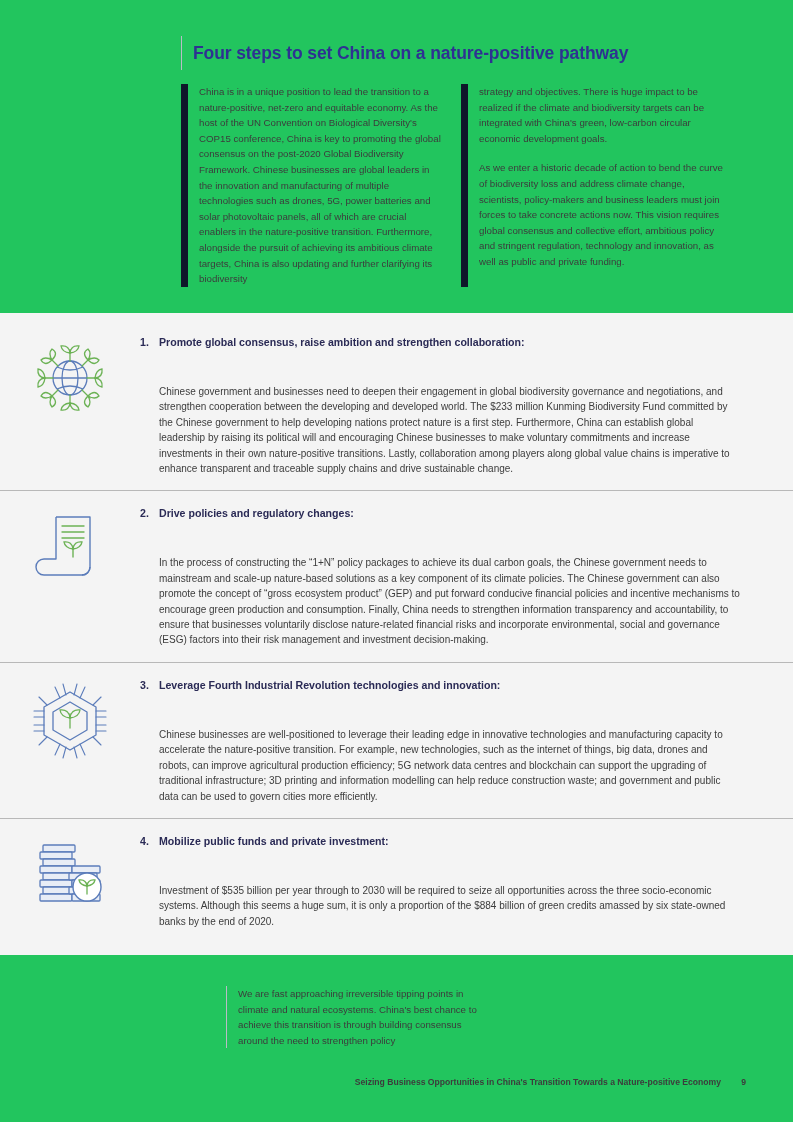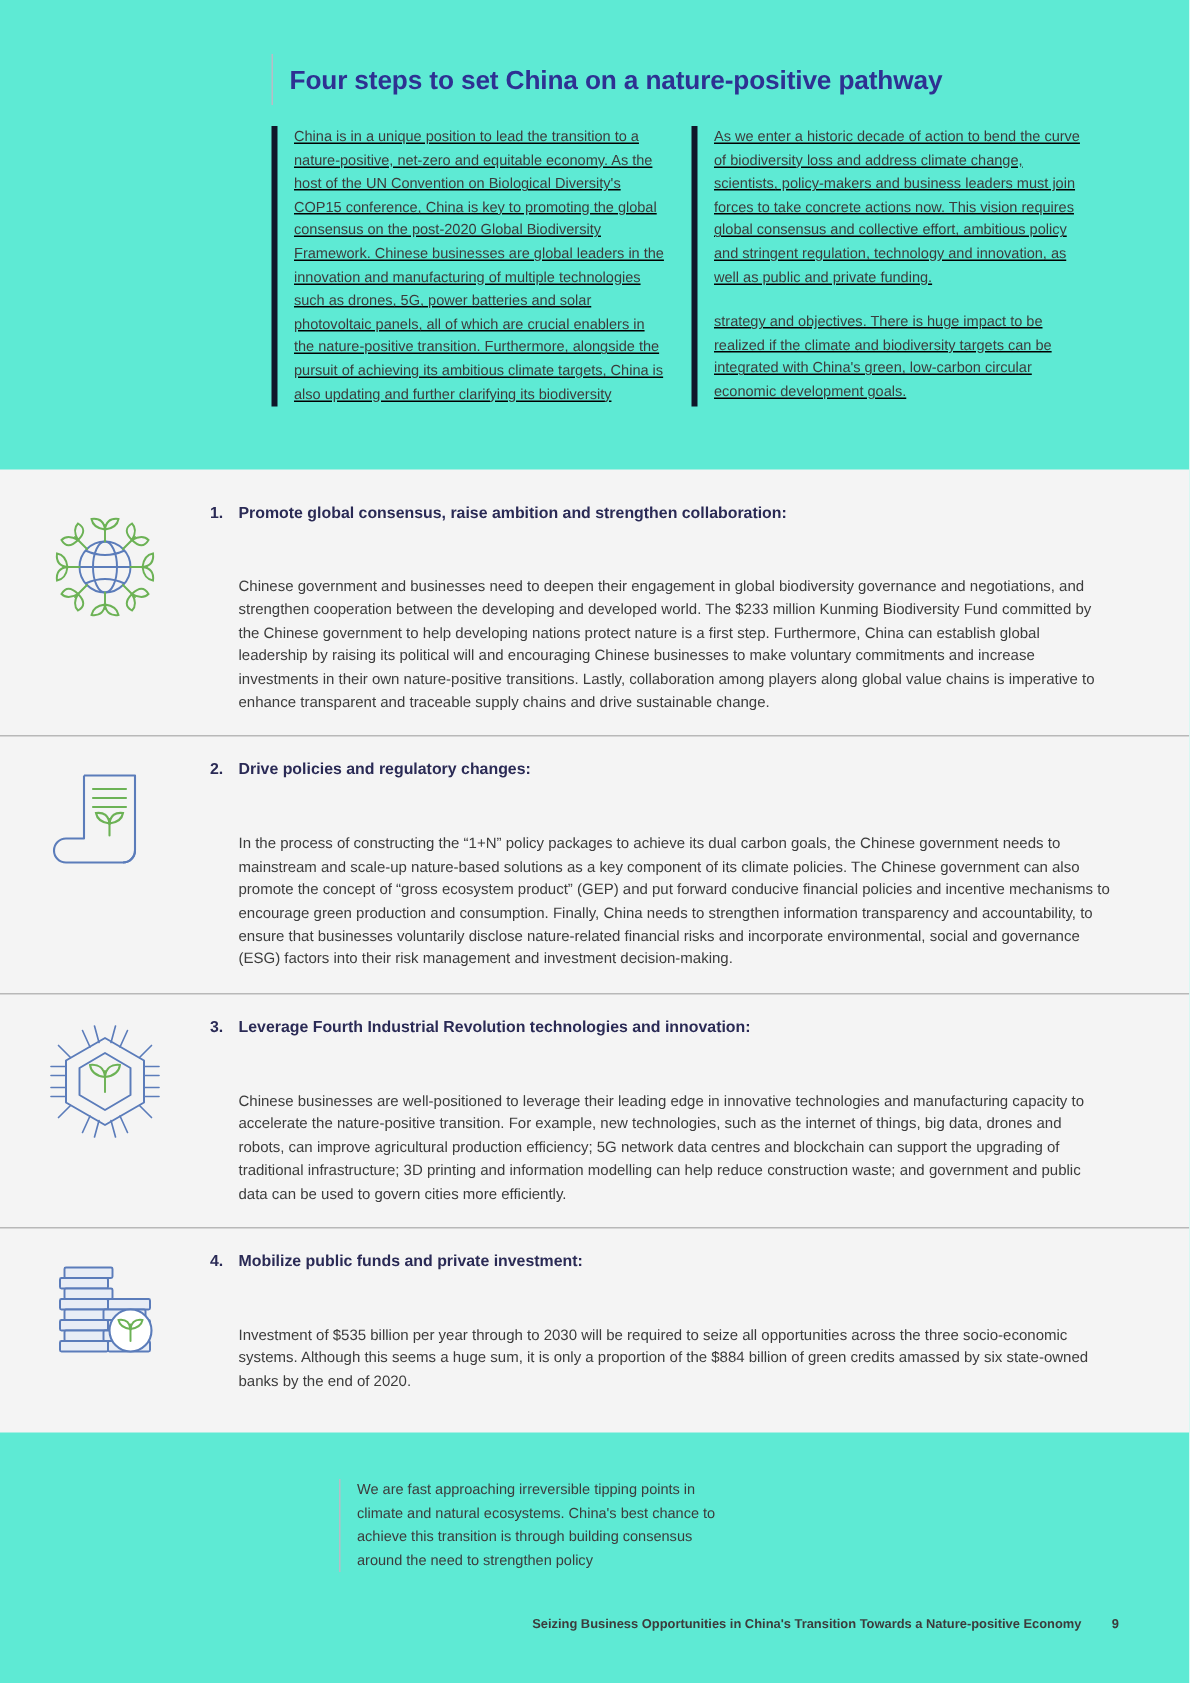--- a/index.html
+++ b/index.html
@@ -9,21 +9,21 @@
     height: 1122px;
     background: #ffffff;
     font-family: "Liberation Sans", sans-serif;
   }
 
   .page {
     position: relative;
     width: 793px;
     height: 1122px;
     overflow: hidden;
-    background: #5eead4;
+    background: #22c55e;
   }
 
   
   .grey-band {
     position: absolute;
     left: 0;
     top: 313px;
     width: 793px;
     height: 642px;
     background: #f4f4f4;
@@ -54,22 +54,21 @@
     position: absolute;
     left: 181px;
     top: 84px;
     width: 560px;
     display: flex;
   }
   .intro-col {
     width: 280px;
     padding-left: 11px;
     padding-right: 18px;
-    border-left: 4px solid #0f172a;
-    text-decoration: underline;
+    border-left: 7px solid #0f172a;
   }
   .intro-col p {
     font-size: 9.7px;
     line-height: 15.6px;
     color: #3c3c3c;
   }
   .intro-col p + p { margin-top: 14px; }
 
   
   .steps {
@@ -170,22 +169,22 @@
 
   <div class="title-block">
     <div class="title">Four steps to set China on a nature-positive pathway</div>
   </div>
 
   <div class="intro">
     <div class="intro-col">
       <p>China is in a unique position to lead the transition to a nature-positive, net-zero and equitable economy. As the host of the UN Convention on Biological Diversity's COP15 conference, China is key to promoting the global consensus on the post-2020 Global Biodiversity Framework. Chinese businesses are global leaders in the innovation and manufacturing of multiple technologies such as drones, 5G, power batteries and solar photovoltaic panels, all of which are crucial enablers in the nature-positive transition. Furthermore, alongside the pursuit of achieving its ambitious climate targets, China is also updating and further clarifying its biodiversity</p>
     </div>
     <div class="intro-col">
+      <p>strategy and objectives. There is huge impact to be realized if the climate and biodiversity targets can be integrated with China's green, low-carbon circular economic development goals.</p>
       <p>As we enter a historic decade of action to bend the curve of biodiversity loss and address climate change, scientists, policy-makers and business leaders must join forces to take concrete actions now. This vision requires global consensus and collective effort, ambitious policy and stringent regulation, technology and innovation, as well as public and private funding.</p>
-      <p>strategy and objectives. There is huge impact to be realized if the climate and biodiversity targets can be integrated with China's green, low-carbon circular economic development goals.</p>
     </div>
   </div>
 
   <div class="steps">
 
     <div class="step">
       <div class="step-icon">
         <svg width="80" height="80" viewBox="0 0 80 80">
           <g fill="none" stroke="#5b7cba" stroke-width="1.3">
             <circle cx="40" cy="40" r="17"></circle>

